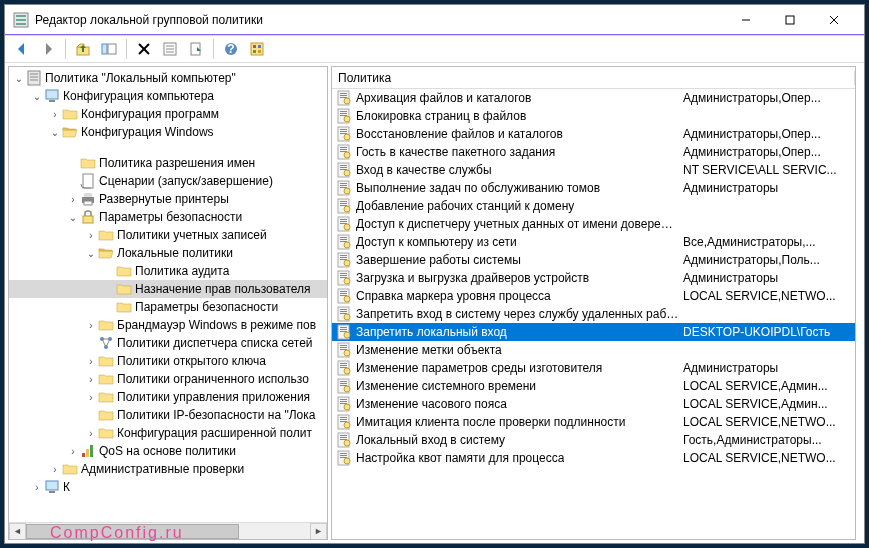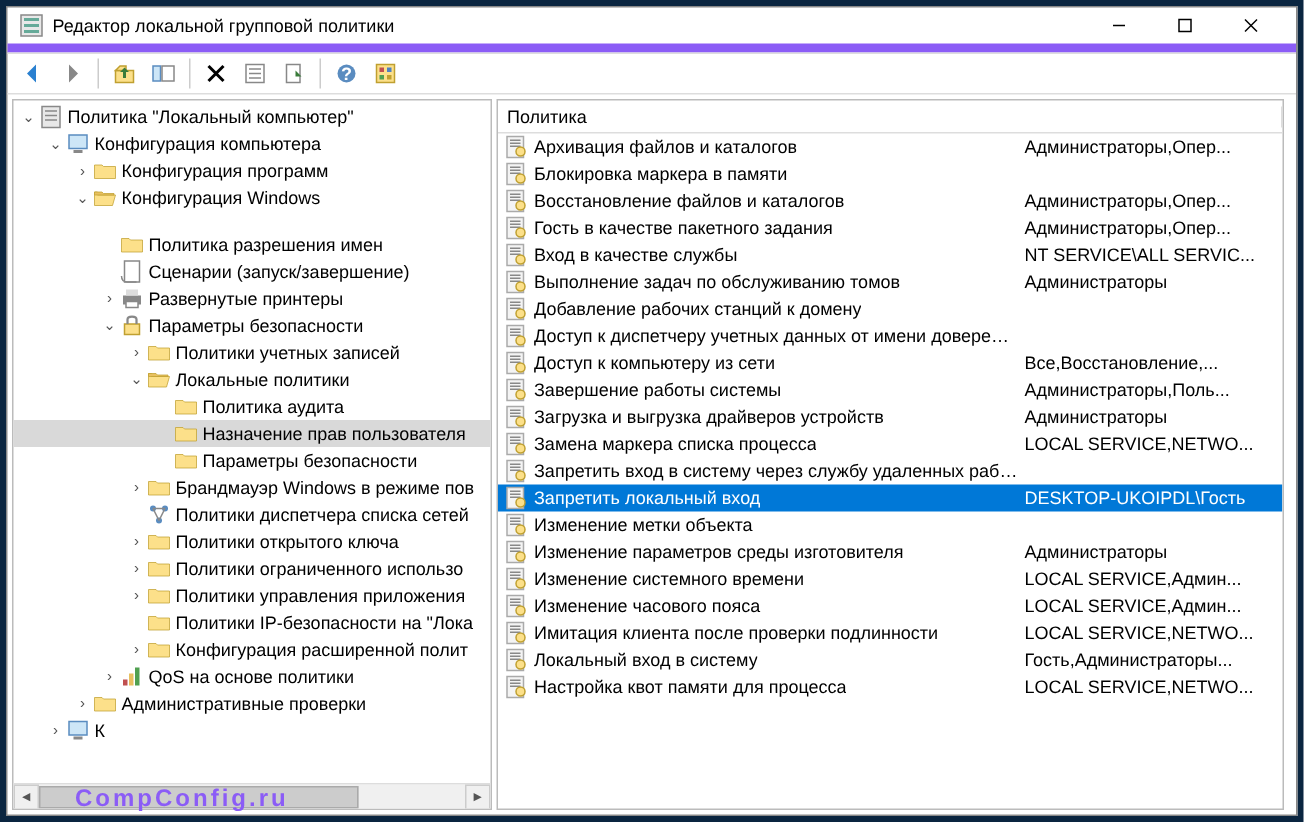--- a/index.html
+++ b/index.html
@@ -1,18 +1,18 @@
 <!DOCTYPE html>
 <html><head>
 <meta charset="utf-8">
 <style>
 * { margin: 0; padding: 0; box-sizing: border-box; font-family: "Segoe UI", Tahoma, sans-serif; font-size: 12px; }
 body { background: #0a2540; padding: 4px; }
 .window { background: #fff; width: 861px; height: 540px; border: 1px solid #888; display: flex; flex-direction: column; }
-.titlebar { display: flex; align-items: center; height: 30px; padding: 0 8px; border-bottom: 6px solid #8b5cf6; }
+.titlebar { display: flex; align-items: center; height: 30px; padding: 0 8px; border-bottom: 1px solid #8b5cf6; }
 .titlebar .icon { width: 16px; height: 16px; margin-right: 6px; }
 .titlebar .title { flex: 1; }
 .winbtns { display: flex; }
 .winbtn { width: 44px; height: 28px; display: flex; align-items: center; justify-content: center; }
 .menubar { display: flex; padding: 2px 6px; gap: 4px; }
 .menuitem { padding: 2px 8px; }
 .toolbar { display: flex; align-items: center; padding: 2px 6px; gap: 4px; border-top: 1px solid #ddd; border-bottom: 1px solid #ddd; height: 28px; }
 .tbtn { width: 22px; height: 22px; display: flex; align-items: center; justify-content: center; border: 1px solid transparent; }
 .tsep { width: 1px; height: 20px; background: #ccc; margin: 0 2px; }
 .content { flex: 1; display: flex; overflow: hidden; }
@@ -30,21 +30,21 @@
 .lrow { display: flex; align-items: center; height: 18px; }
 .lrow.selected { background: #0078d7; color: #fff; }
 .lc1 { flex: 1; display: flex; align-items: center; padding-left: 4px; overflow: hidden; white-space: nowrap; text-overflow: ellipsis; text-align: right;}
 .lc1 span { overflow: hidden; white-space: nowrap; text-overflow: ellipsis; }
 .lc2 { width: 176px; padding-left: 4px; overflow: hidden; white-space: nowrap; text-overflow: ellipsis; }
 .licon { width: 16px; height: 16px; margin-right: 4px; flex-shrink: 0; }
 .hscroll { height: 17px; border-top: 1px solid #ddd; display: flex; align-items: center; background: #f0f0f0; }
 .sbtn { width: 17px; height: 17px; display:flex; align-items:center; justify-content:center; background: #f0f0f0; border: 1px solid #ccc; font-size:9px; color:#555;}
 .strack { flex: 1; height: 17px; background: #f0f0f0; position: relative; }
 .sthumb { position: absolute; height: 15px; top: 1px; background: #ccc; border: 1px solid #aaa; }
-.watermark { position: fixed; bottom: 6px; left: 50px; color: #8b5cf6; font-size: 16px; font-weight: 700; letter-spacing: 2px; z-index:0;}
+.watermark { position: fixed; bottom: 6px; left: 50px; color: #ec4899; font-size: 16px; font-weight: 400; letter-spacing: 2px; z-index:0;}
 svg { display: block; }
 </style>
 </head>
 <body>
 
 <div class="window">
   <div class="titlebar">
     <svg class="icon" viewBox="0 0 16 16">
         <rect x="1" y="1" width="14" height="14" fill="#e8e8e8" stroke="#888"></rect>
         <rect x="3" y="3" width="10" height="2" fill="#6a9"></rect>
@@ -348,21 +348,21 @@
           </div>
           <div class="lrow">
             <div class="lc1">
               <svg class="licon" viewBox="0 0 16 16">
                 <rect x="2" y="1" width="11" height="14" fill="#f4f4f4" stroke="#aaa"></rect>
                 <rect x="4" y="3" width="7" height="1" fill="#888"></rect>
                 <rect x="4" y="5" width="7" height="1" fill="#888"></rect>
                 <rect x="4" y="7" width="7" height="1" fill="#888"></rect>
                 <circle cx="11" cy="11" r="3" fill="#fce08a" stroke="#c0a030"></circle>
               </svg>
-              <span>Блокировка маркера в памяти</span>
+              <span>Блокировка страниц в файлов</span>
             </div>
             <div class="lc2"></div>
           </div>
           <div class="lrow">
             <div class="lc1">
               <svg class="licon" viewBox="0 0 16 16">
                 <rect x="2" y="1" width="11" height="14" fill="#f4f4f4" stroke="#aaa"></rect>
                 <rect x="4" y="3" width="7" height="1" fill="#888"></rect>
                 <rect x="4" y="5" width="7" height="1" fill="#888"></rect>
                 <rect x="4" y="7" width="7" height="1" fill="#888"></rect>
@@ -441,21 +441,21 @@
             <div class="lc1">
               <svg class="licon" viewBox="0 0 16 16">
                 <rect x="2" y="1" width="11" height="14" fill="#f4f4f4" stroke="#aaa"></rect>
                 <rect x="4" y="3" width="7" height="1" fill="#888"></rect>
                 <rect x="4" y="5" width="7" height="1" fill="#888"></rect>
                 <rect x="4" y="7" width="7" height="1" fill="#888"></rect>
                 <circle cx="11" cy="11" r="3" fill="#fce08a" stroke="#c0a030"></circle>
               </svg>
               <span>Доступ к компьютеру из сети</span>
             </div>
-            <div class="lc2">Все,Восстановление,...</div>
+            <div class="lc2">Все,Администраторы,...</div>
           </div>
           <div class="lrow">
             <div class="lc1">
               <svg class="licon" viewBox="0 0 16 16">
                 <rect x="2" y="1" width="11" height="14" fill="#f4f4f4" stroke="#aaa"></rect>
                 <rect x="4" y="3" width="7" height="1" fill="#888"></rect>
                 <rect x="4" y="5" width="7" height="1" fill="#888"></rect>
                 <rect x="4" y="7" width="7" height="1" fill="#888"></rect>
                 <circle cx="11" cy="11" r="3" fill="#fce08a" stroke="#c0a030"></circle>
               </svg>
@@ -478,21 +478,21 @@
           </div>
           <div class="lrow">
             <div class="lc1">
               <svg class="licon" viewBox="0 0 16 16">
                 <rect x="2" y="1" width="11" height="14" fill="#f4f4f4" stroke="#aaa"></rect>
                 <rect x="4" y="3" width="7" height="1" fill="#888"></rect>
                 <rect x="4" y="5" width="7" height="1" fill="#888"></rect>
                 <rect x="4" y="7" width="7" height="1" fill="#888"></rect>
                 <circle cx="11" cy="11" r="3" fill="#fce08a" stroke="#c0a030"></circle>
               </svg>
-              <span>Замена маркера списка процесса</span>
+              <span>Справка маркера уровня процесса</span>
             </div>
             <div class="lc2">LOCAL SERVICE,NETWO...</div>
           </div>
           <div class="lrow">
             <div class="lc1">
               <svg class="licon" viewBox="0 0 16 16">
                 <rect x="2" y="1" width="11" height="14" fill="#f4f4f4" stroke="#aaa"></rect>
                 <rect x="4" y="3" width="7" height="1" fill="#888"></rect>
                 <rect x="4" y="5" width="7" height="1" fill="#888"></rect>
                 <rect x="4" y="7" width="7" height="1" fill="#888"></rect>

